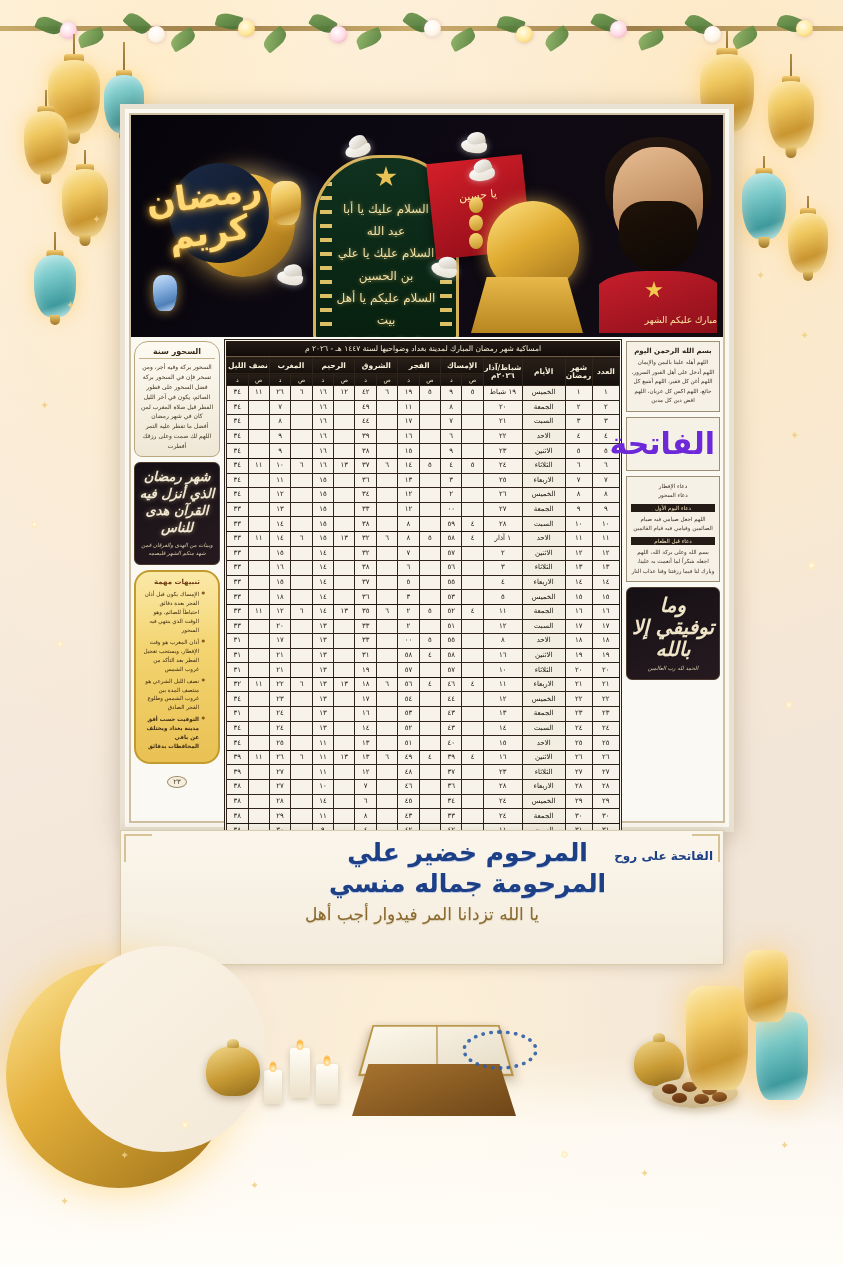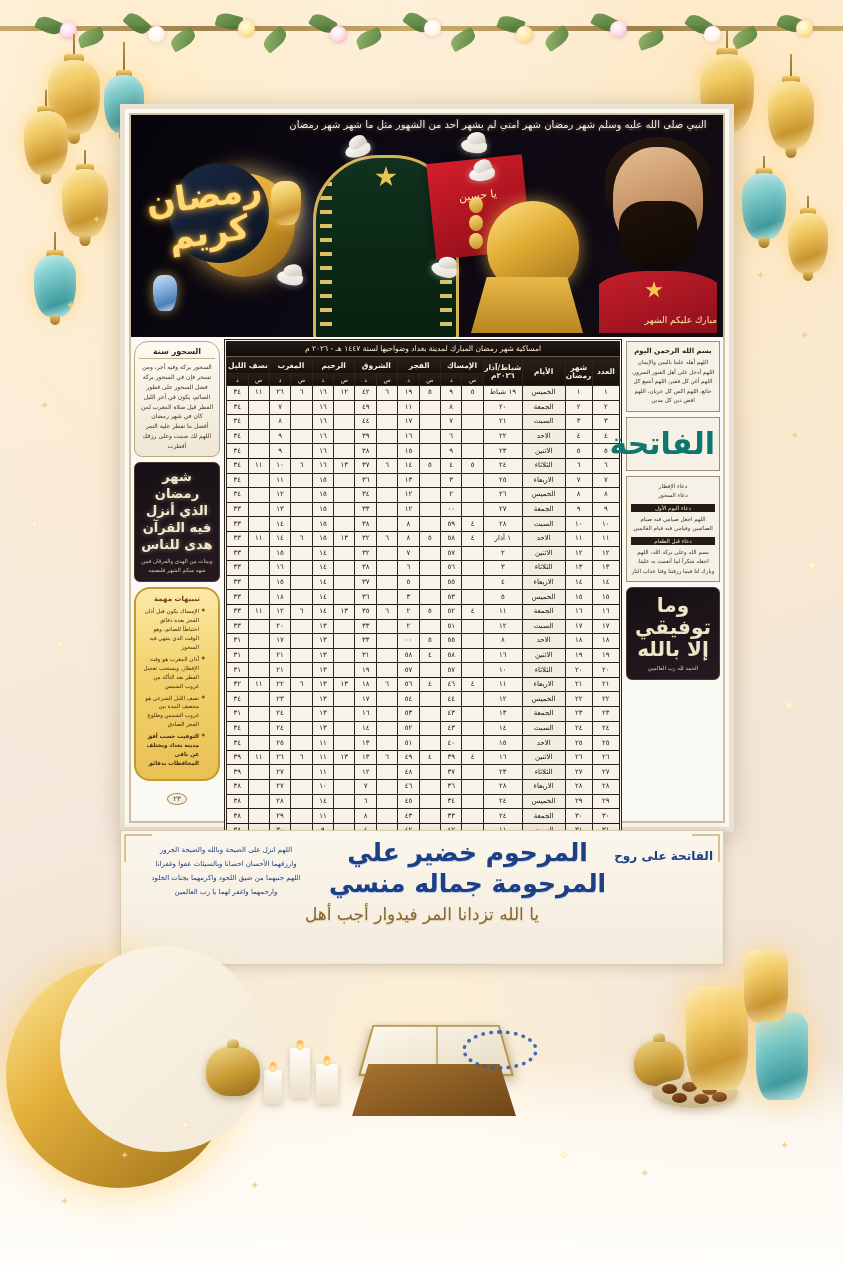--- a/index.html
+++ b/index.html
@@ -114,37 +114,37 @@
   .col-right{width:100px;flex:none;padding:4px 3px;box-sizing:border-box;}
 
   
   .panel{position:relative;margin-bottom:5px;box-sizing:border-box;}
   .panel-scroll{background:linear-gradient(180deg,#fdfaf2,#efe7d6);
     border:1px solid #b9a87f;border-radius:14px 14px 8px 8px;padding:5px 4px;}
   .panel-title{color:#3a2d18;font-size:8px;text-align:center;font-weight:bold;margin-bottom:3px;
     border-bottom:1px solid #c3b28a;padding-bottom:2px;}
   .ptxt{color:#42361f;font-size:6px;line-height:1.65;text-align:center;}
   .panel-black{background:linear-gradient(160deg,#151015,#261a1f);border:1px solid #4b3a2c;border-radius:6px;
-    padding:6px 4px;}
+    padding:6px 4px;font-style:italic;}
   .panel-black .cal{color:#f3e9d2;font-size:13px;text-align:center;line-height:1.3;font-weight:bold;
     text-shadow:0 0 5px rgba(255,235,180,.45);}
   .panel-black .sub{color:#d8c9a8;font-size:5.5px;text-align:center;line-height:1.6;margin-top:4px;}
   .panel-gold{background:linear-gradient(180deg,#fbe9a8,#f3d470 40%,#e9c154);
     border:2px solid #c39a2e;border-radius:16px;padding:6px 5px 8px;}
   .panel-gold .gt{color:#6d3a12;font-size:7px;font-weight:bold;text-align:center;margin-bottom:4px;}
   .panel-gold ul{margin:0;padding:0 8px 0 2px;list-style:none;}
   .panel-gold li{color:#3e2a10;font-size:5.6px;line-height:1.6;margin-bottom:3px;position:relative;padding-right:6px;}
   .panel-gold li::before{content:"●";position:absolute;right:0;top:0;font-size:4px;color:#8a5a18;}
   .hl2{color:#16508e;font-weight:bold;}
 
   .panel-white{background:#f6f1e6;border:1px solid #9d8f72;padding:5px 4px;}
   .panel-white .wt{color:#2c2217;font-size:7px;text-align:center;font-weight:bold;margin-bottom:3px;}
   .panel-white .wtx{color:#3b3122;font-size:5.6px;line-height:1.7;text-align:center;}
   .tag{display:block;background:#241a16;color:#f5e6c2;font-size:5.5px;padding:1px 3px;margin:3px 0;text-align:center;}
-  .bigcal{color:#0f766e;font-size:30px;font-weight:bold;text-align:center;line-height:1;margin:6px 0;}
+  .bigcal{color:#6d28d9;font-size:30px;font-weight:bold;text-align:center;line-height:1;margin:6px 0;}
   .bigcal2{color:#f0e4c8;font-size:20px;font-weight:bold;text-align:center;line-height:1.1;}
 
   
   .tbl-wrap{background:#f7f3ea;border:1px solid #2a2118;padding:1px;}
   .tbl-title{background:linear-gradient(180deg,#241a16,#120c0a);color:#f6ecd2;font-size:7.5px;
     text-align:center;padding:3px 2px;letter-spacing:.2px;border-bottom:1px solid #6d5a44;}
   table{border-collapse:collapse;width:100%;table-layout:fixed;direction:rtl;}
   th,td{border:1px solid #2e241a;text-align:center;color:#1d160f;
     font-size:7px;line-height:1;padding:0;height:13.6px;}
   thead .h1 th{background:linear-gradient(180deg,#2a1f19,#15100c);color:#f7efda;font-size:7.5px;
@@ -303,30 +303,35 @@
   <div class="sparkle" style="left:30px;top:520px;width:9px;height:9px"></div>
   <div class="sparkle" style="left:806px;top:560px;width:11px;height:11px"></div>
   <div class="sparkle" style="left:56px;top:640px;width:8px;height:8px"></div>
   <div class="sparkle" style="left:784px;top:700px;width:10px;height:10px"></div>
 
   <div class="card">
     <div class="card-inner">
 
       <div class="hero">
         <div class="nightsky"></div>
-        <div class="topline">النبي صلى الله عليه وسلم شهر رمضان شهر امتي لم يشهر أحد من الشهور مثل ما شهر شهر رمضان</div>
         <div class="moon"></div>
         <div class="ramcal">رمضان كريم</div>
         <div class="minilantern gold" style="left:140px;top:66px;"></div>
         <div class="minilantern blue" style="left:22px;top:160px;width:24px;height:36px;"></div>
 
         <div class="arch">
           <div class="dots"></div>
           <div class="dots r"></div>
           <div class="sun"></div>
+          <div class="lines">
+            <div>السلام عليك يا أبا عبد الله</div>
+            <div>السلام عليك يا علي بن الحسين</div>
+            <div>السلام عليكم يا أهل بيت</div>
+            <div>السلام عليك يا سيدي</div>
+          </div>
         </div>
 
         <div class="banner">
           <span>يا حسين</span>
         </div>
 
         <div class="dome">
           <div class="spire">
             <i style="top:0"></i>
               <i style="top:18px"></i>
@@ -1027,26 +1032,20 @@
 
   <div class="dedication">
     <div class="corner tl"></div>
     <div class="corner tr"></div>
     <div class="ded-row">
       <div class="ded-lbl">الفاتحة على روح</div>
       <div class="ded-names">
         <div class="n1">المرحوم خضير علي</div>
         <div class="n2">المرحومة جماله منسي</div>
       </div>
-      <div class="ded-dua">
-        <div>اللهم انزل على الضيحة وبالله والضيحة الحرور</div>
-        <div>وارزقهما الأحسان احسانا وبالسيئات عفوا وغفرانا</div>
-        <div>اللهم جنبهما من ضيق اللحود واكرمهما بجنات الخلود</div>
-        <div>وارحمهما واغفر لهما يا رب العالمين</div>
-      </div>
     </div>
     <div class="ded-verse">يا الله تزدانا المر فيدوار أجب أهل</div>
   </div>
 
   <div class="snow"></div>
   <div class="bigmoon"></div>
 
   <div class="quran">
     <div class="book"></div>
     <div class="stand"></div>

